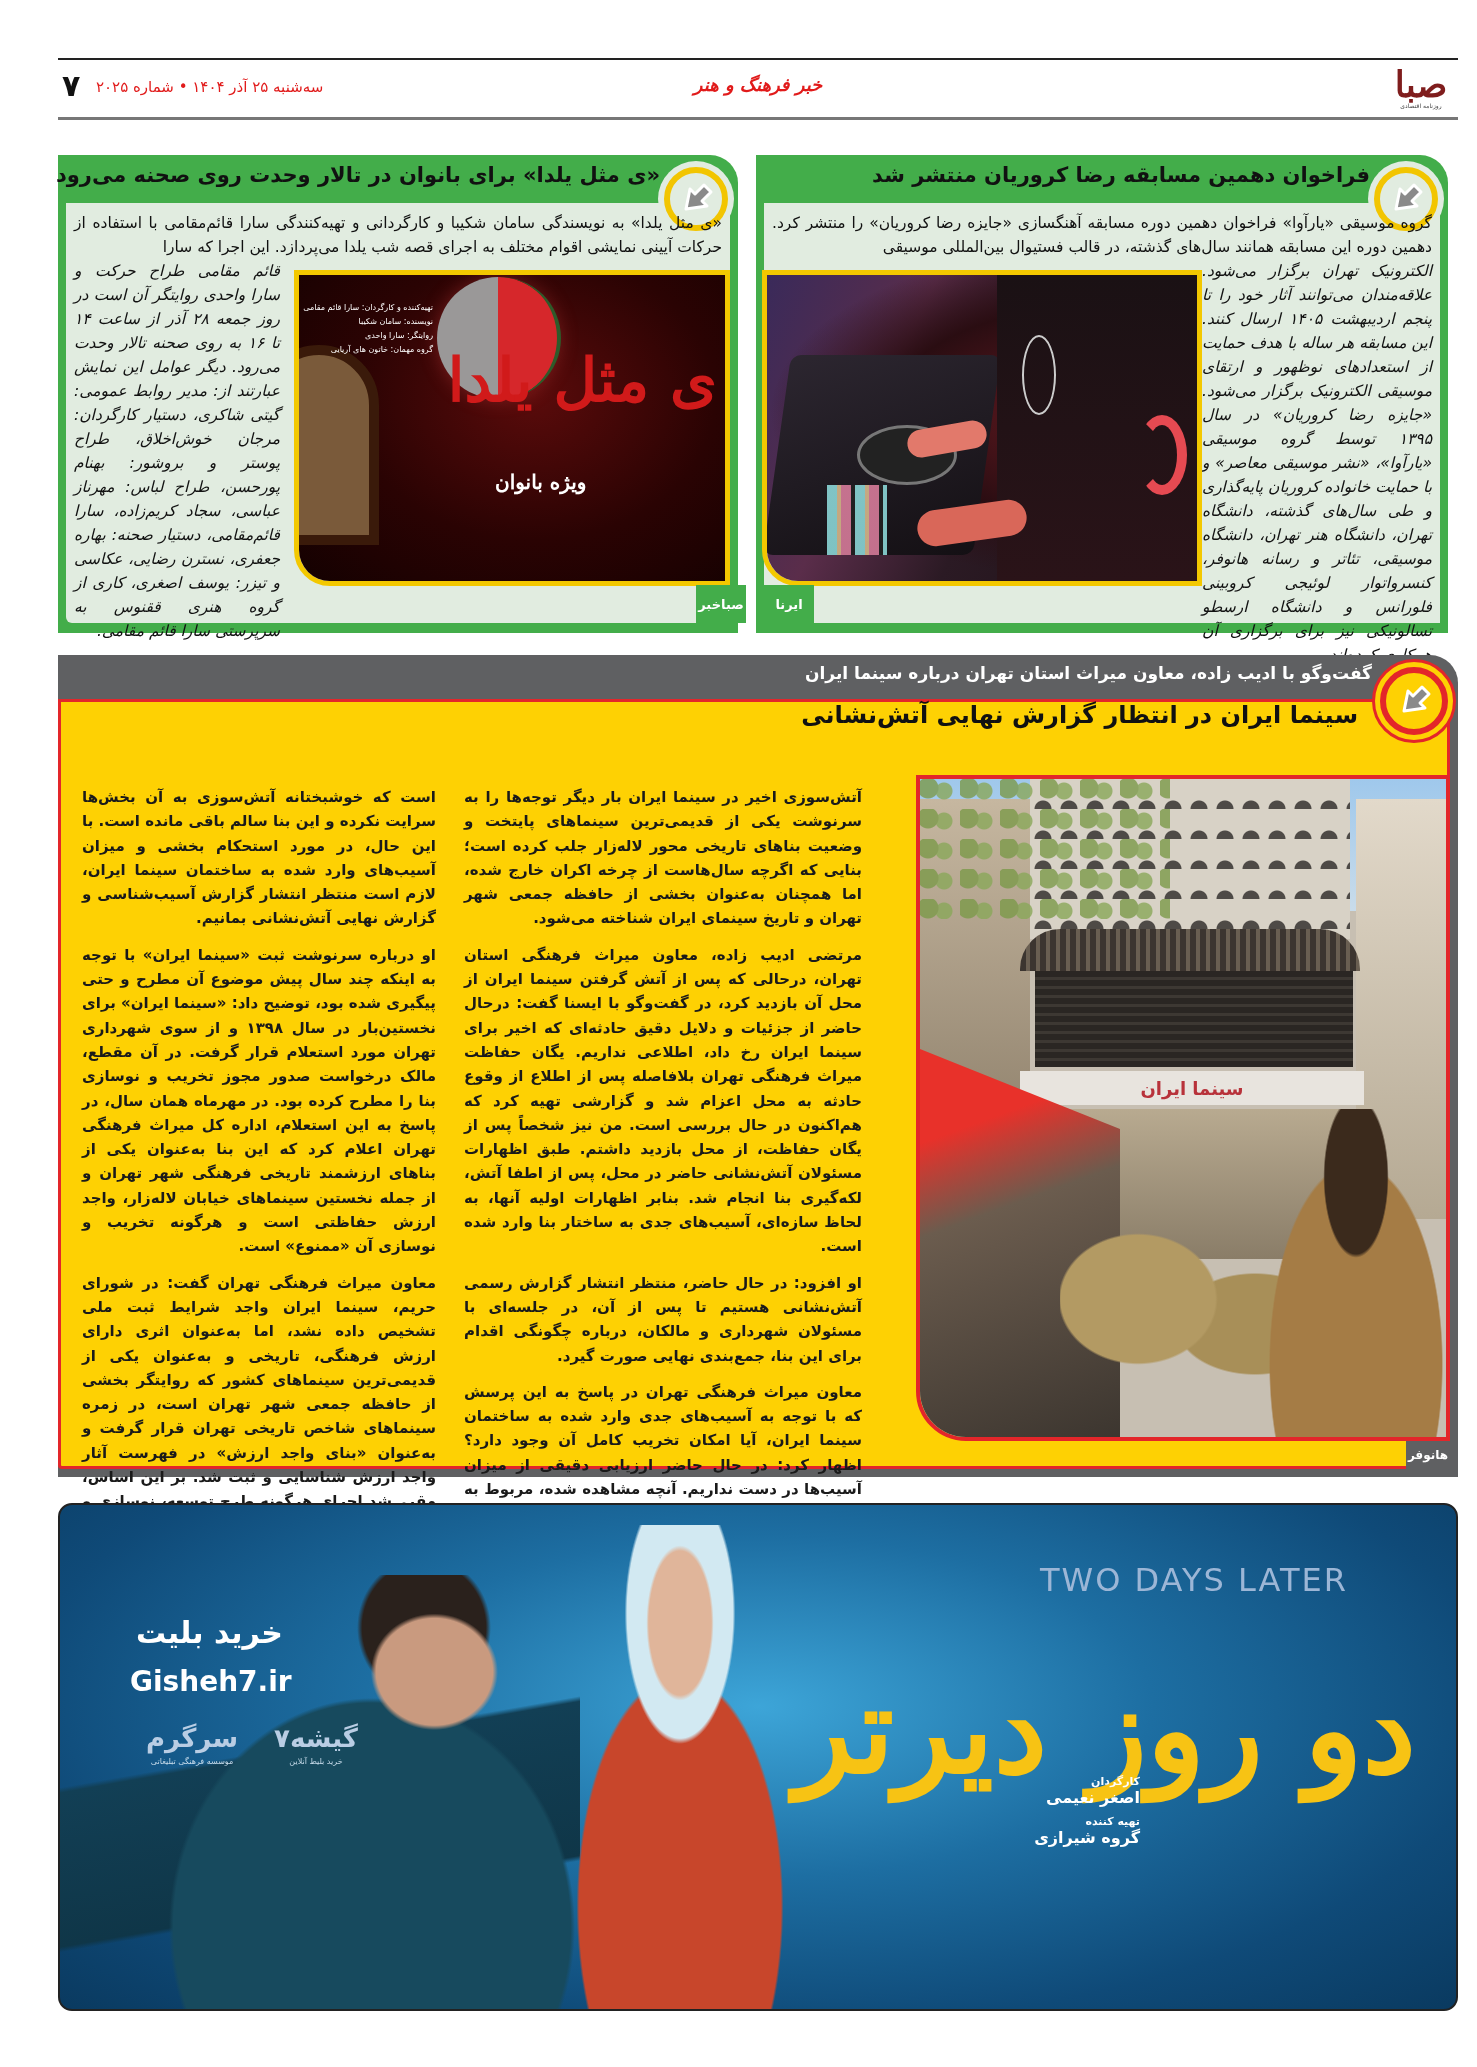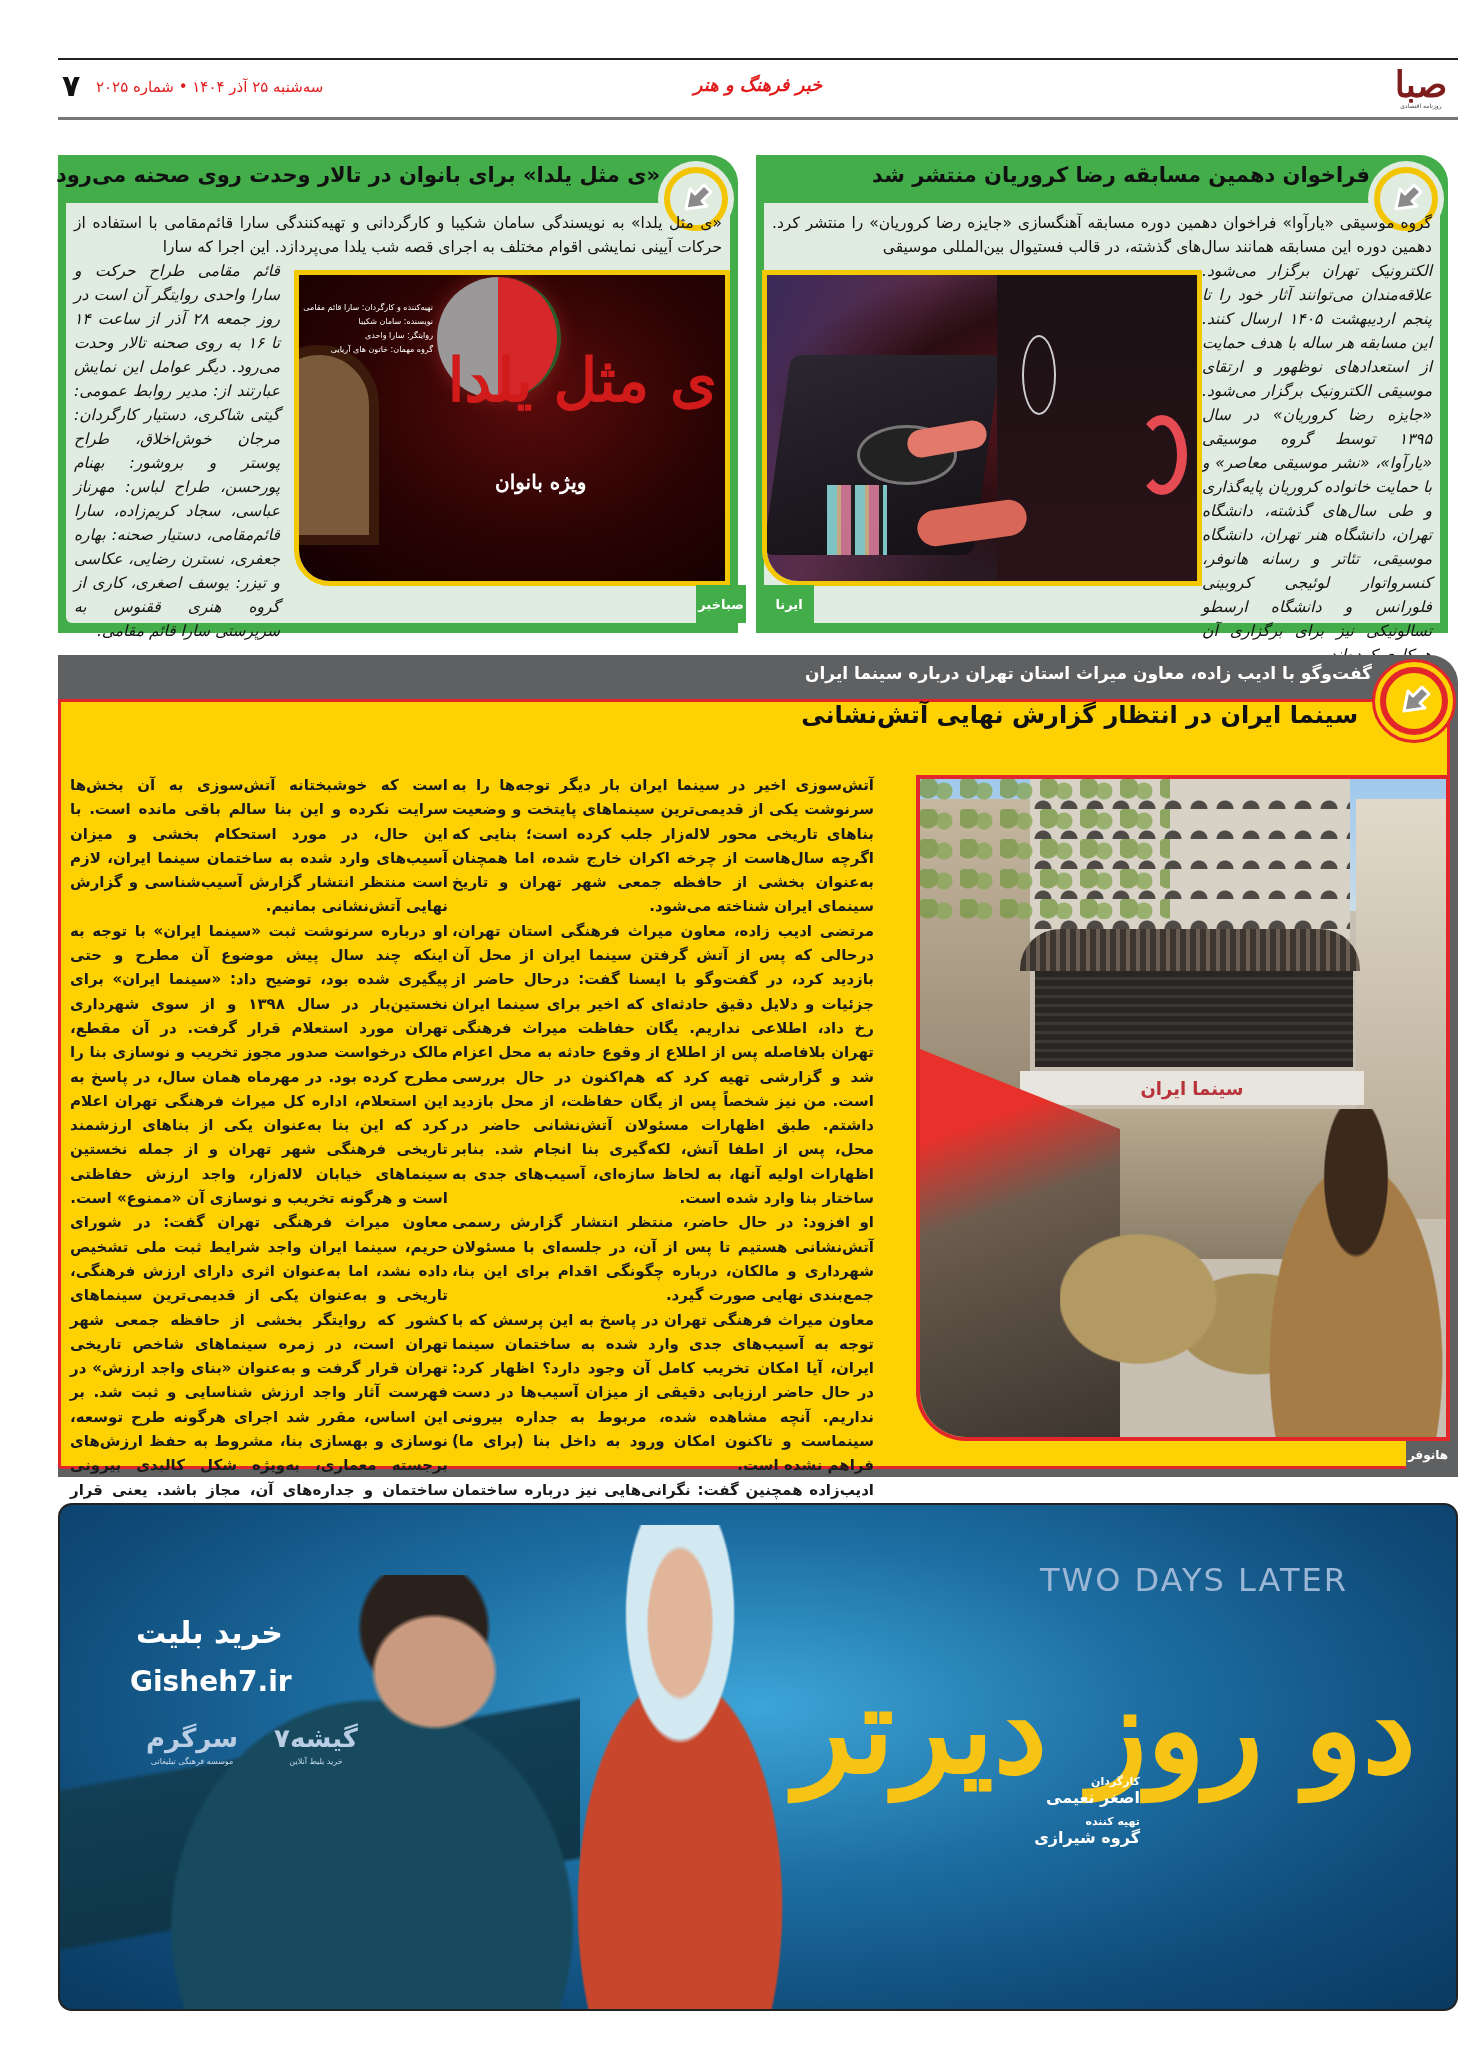--- a/index.html
+++ b/index.html
@@ -62,21 +62,21 @@
   .yalda .sub { position: absolute; left: 196px; top: 195px; color: #fff; font-size: 20px; font-weight: bold; font-family: "DejaVu Serif", serif; }
 
   
   .feature { position: absolute; left: 58px; top: 655px; width: 1400px; height: 822px; background: #5f6062; border-radius: 0 28px 0 0; }
   .feature .kicker { position: absolute; right: 86px; top: 8px; color: #fff; font-weight: bold; font-size: 17px; }
   .feature .ybox { position: absolute; left: 0; right: 8px; top: 44px; bottom: 8px; background: #fed103; border: 3px solid #e3262a; border-radius: 0 0 0 4px; }
   .feature .headline { position: absolute; right: 100px; top: 46px; font-weight: bold; font-size: 24px; color: #111; white-space: nowrap; }
   .feature .badge { right: 2px; top: 4px; width: 84px; height: 84px; background: #fed103; border: 3px solid #e3262a; }
   .feature .badge .ring { width: 68px; height: 68px; border-color: #e3262a; background: #fed103; }
   .col { position: absolute; top: 118px; font-size: 15px; font-weight: bold; line-height: 24.3px; text-align: justify; color: #1a1a1a; }
-  .col p { margin: 0; }
+  .col p { margin: 12px; }
   .col.c1 { left: 394px; width: 422px; }
   .col.c2 { left: 12px; width: 378px; }
   .feature .firephoto { position: absolute; right: 8px; top: 120px; width: 534px; height: 666px; border: 4px solid #e3262a; border-radius: 0 0 0 50px; overflow: hidden; }
   .feature .credit2 { position: absolute; right: 8px; bottom: 8px; width: 44px; height: 28px; background: #5f6062; color: #fff; font-size: 12px; font-weight: bold; display: flex; align-items: center; justify-content: center; }
 
   .fire { width: 100%; height: 100%; position: relative; background: linear-gradient(180deg, #9fc8ec 0%, #c9dcea 20%, #c7bfb2 20%); }
   .fire .facade { position: absolute; left: 110px; top: 0; width: 320px; height: 160px;
      background-color: #d8d2c6;
      background-image: radial-gradient(circle at 50% 100%, #4e4a46 0 8px, transparent 9px);
      background-size: 26px 30px; }

